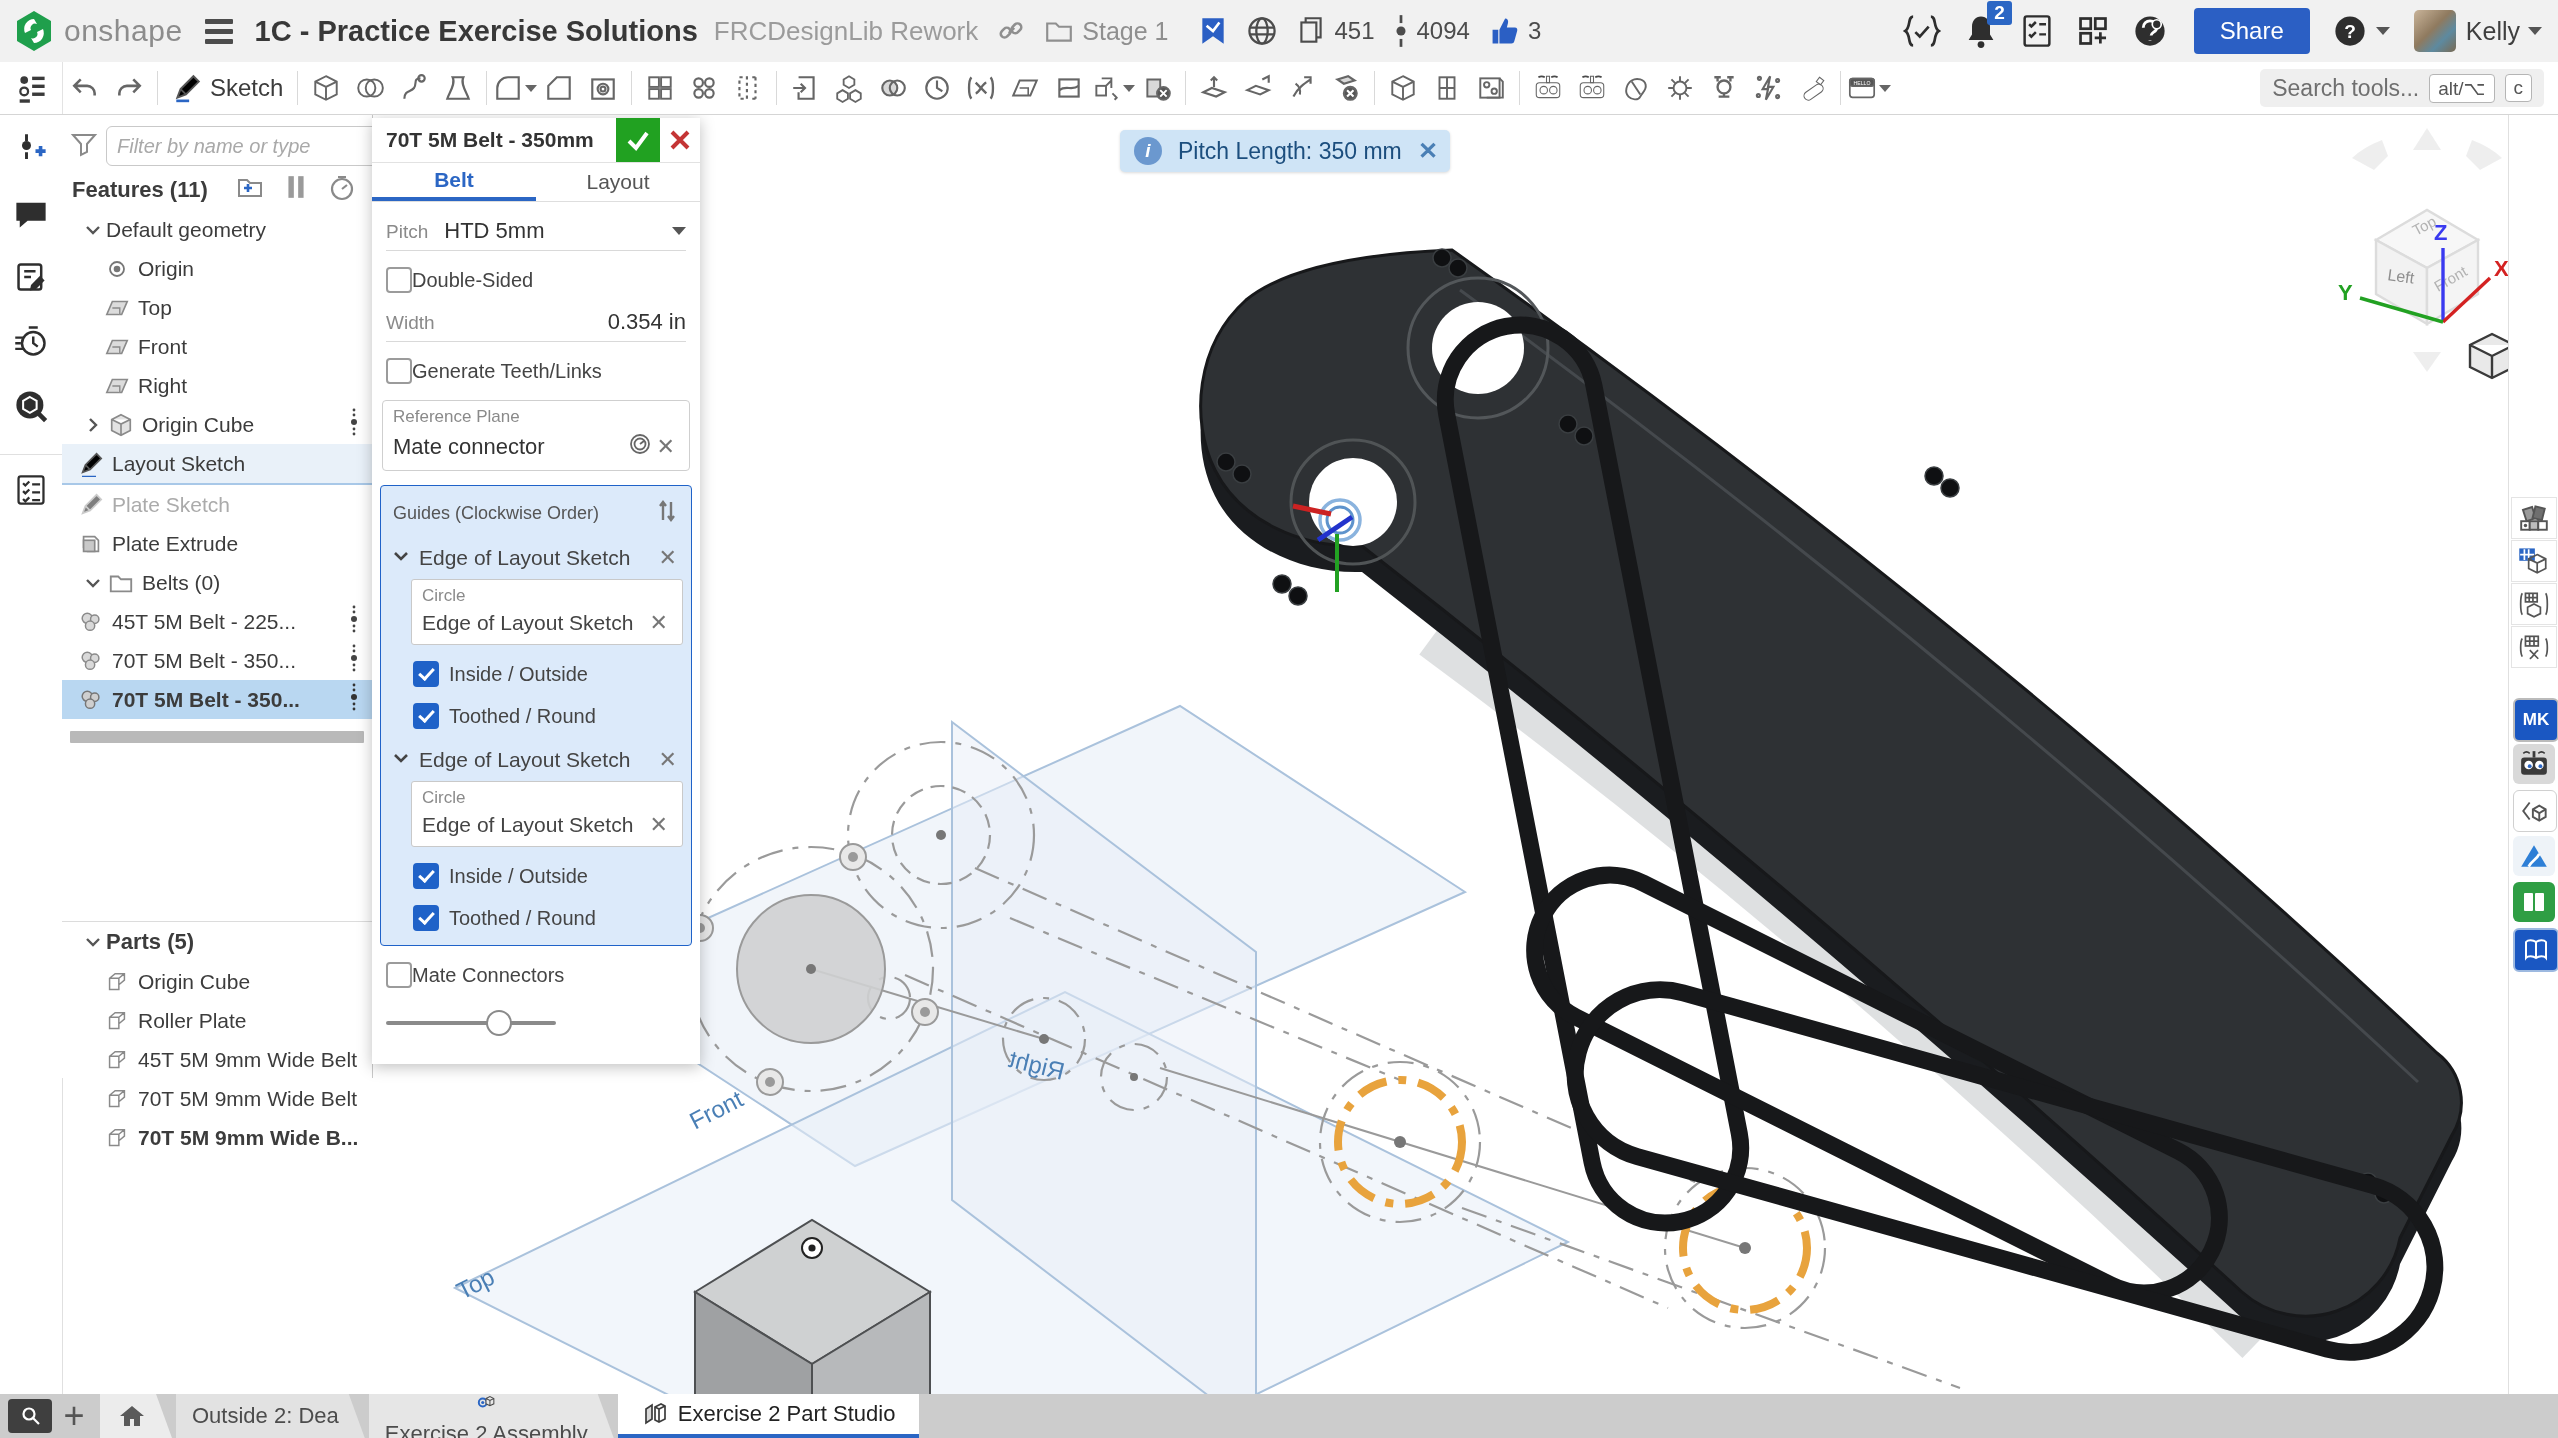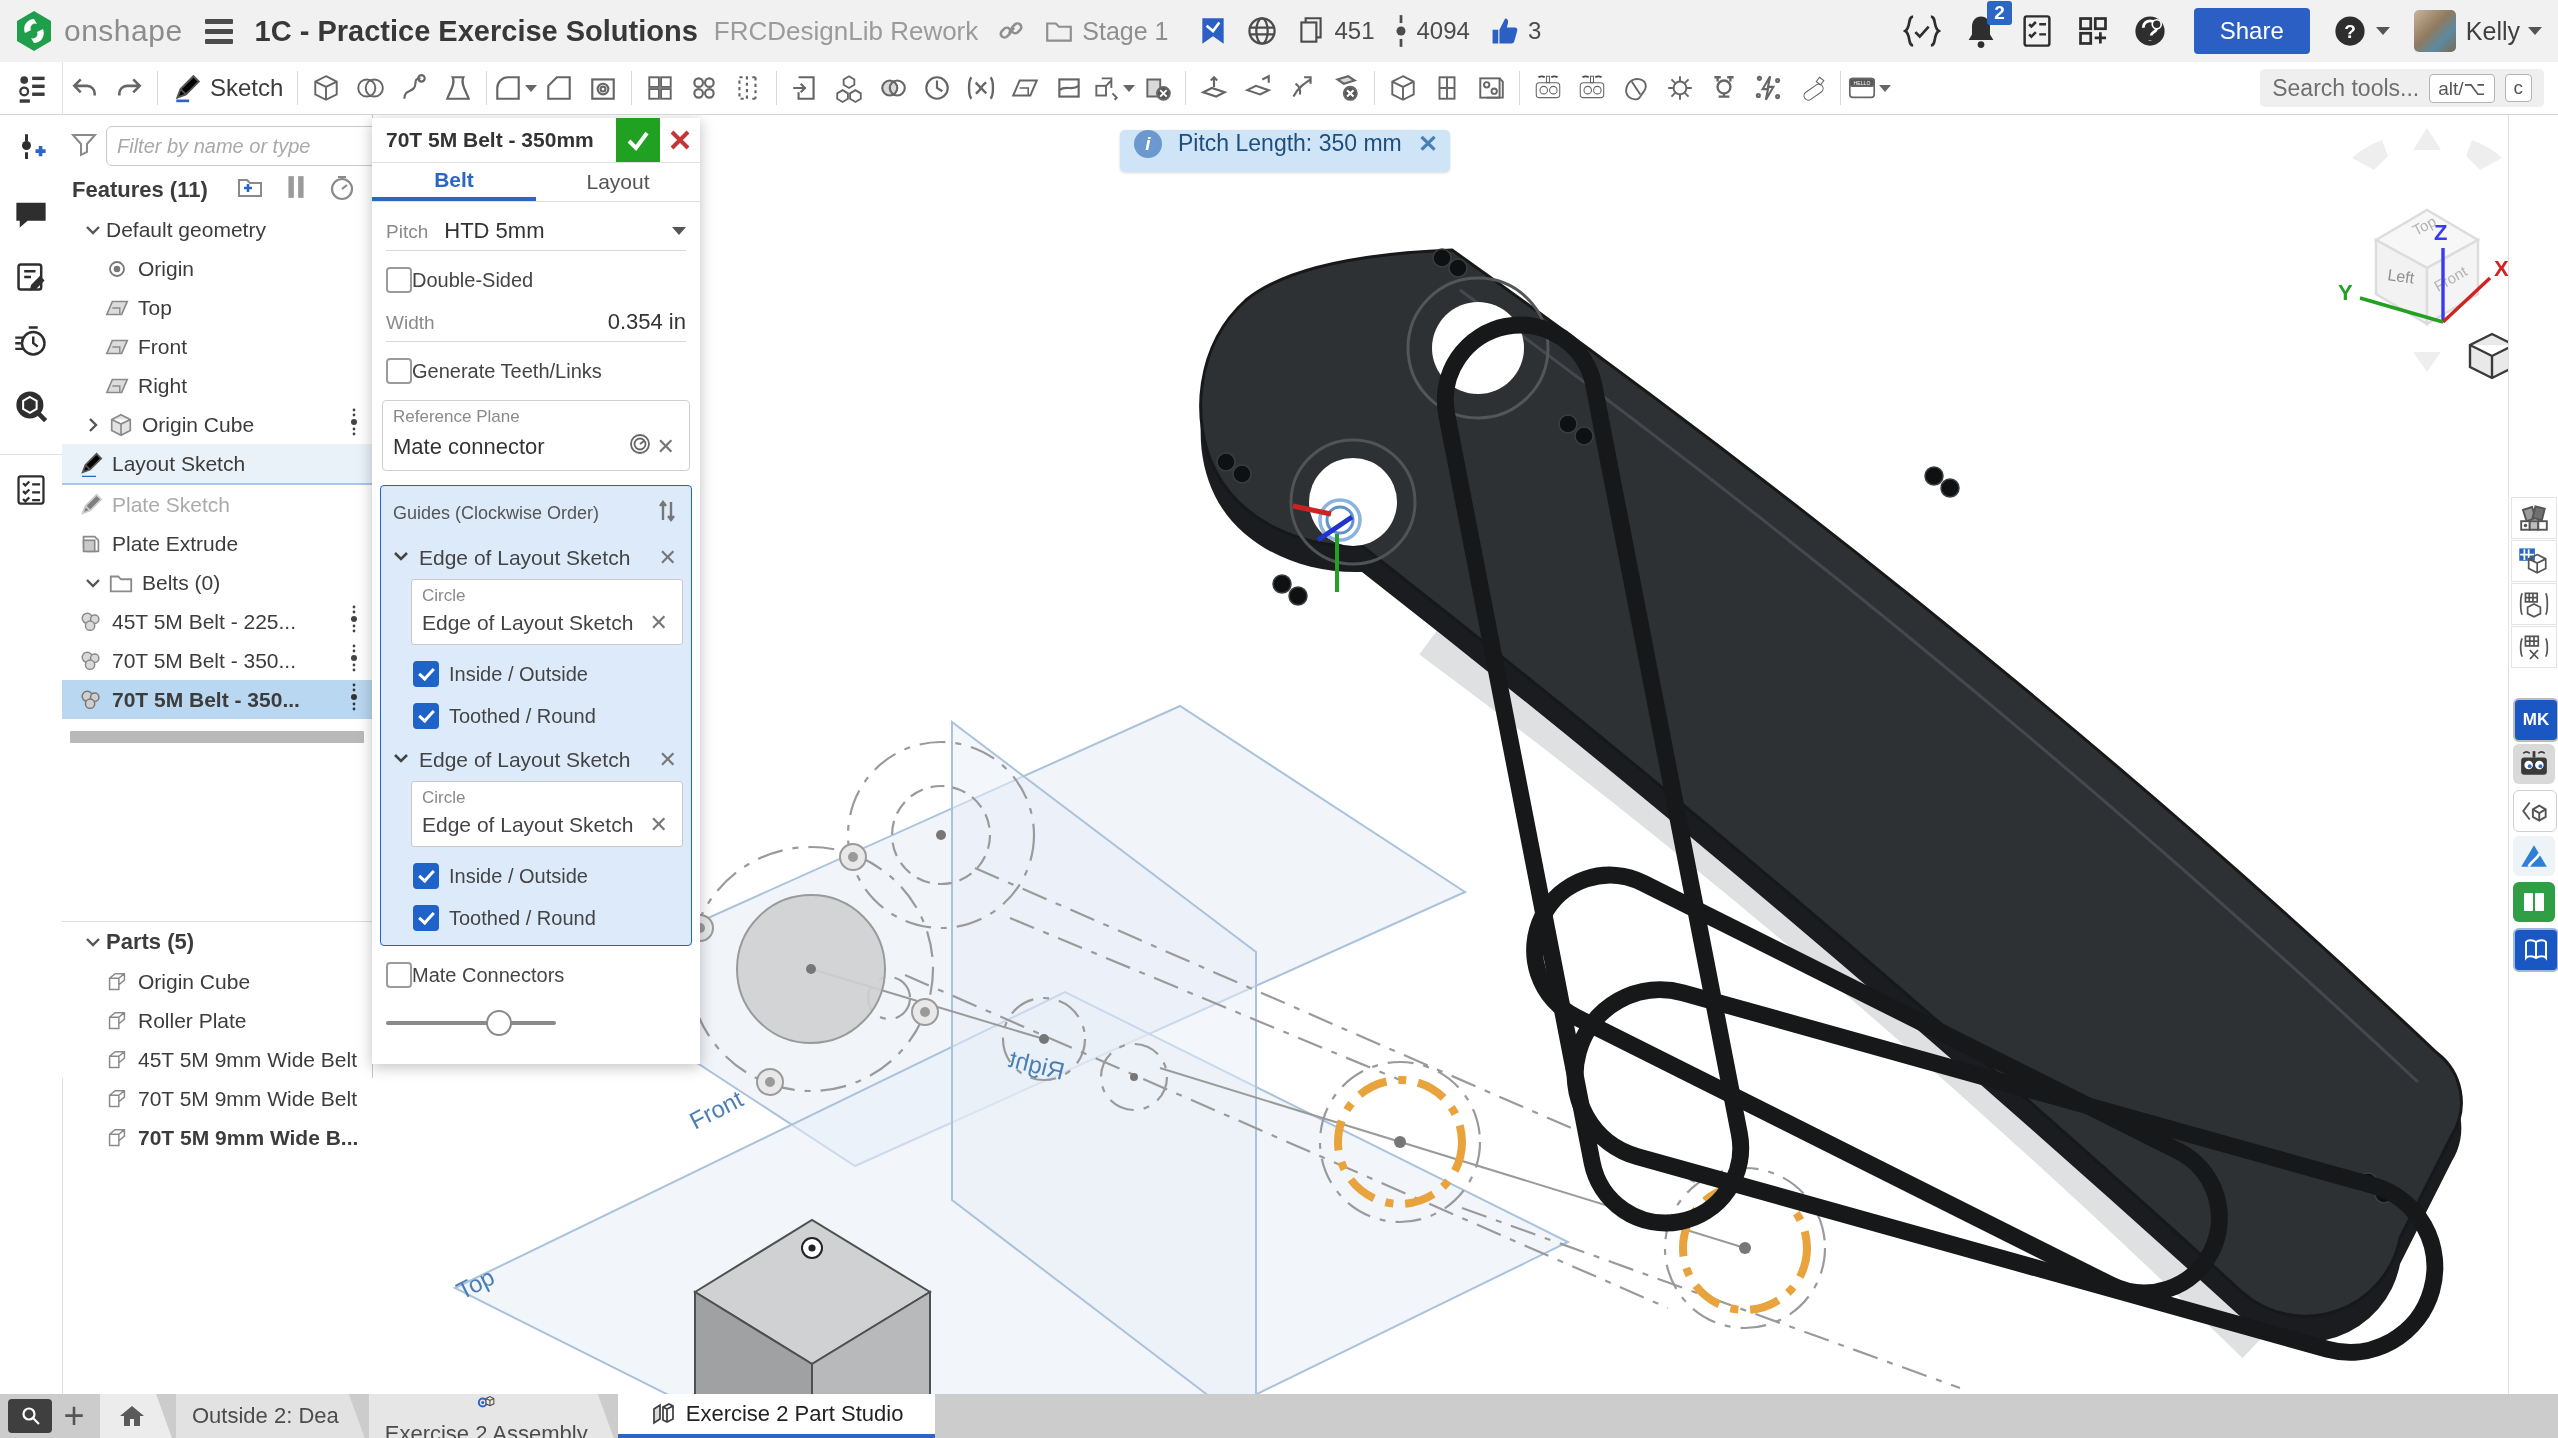--- a/index.html
+++ b/index.html
@@ -117,21 +117,21 @@
   .gcheck{display:flex;align-items:center;gap:10px;margin:16px 0 0 24px;cursor:pointer;}
   .xglyph{color:#777;font-size:22px;cursor:pointer;padding:0 4px;flex:0 0 auto;}
   #slider{margin:22px 14px 18px 14px;position:relative;height:26px;width:170px;cursor:pointer;}
   #slider .track{position:absolute;left:0;right:0;top:11px;height:4px;background:#8a8a8a;border-radius:2px;}
   #slider .thumb{position:absolute;left:100px;top:0;width:26px;height:26px;border-radius:50%;
                  background:#fff;border:2px solid #8a8a8a;box-sizing:border-box;}
   #dialog .pad-bottom{height:10px;}
   
   #scene{position:absolute;left:0;top:0;z-index:1;}
   #banner{position:absolute;left:1120px;top:130px;width:330px;height:42px;background:#cfe4f6;
-          border-radius:5px;display:flex;z-index:20;box-shadow:0 1px 3px rgba(0,0,0,.15);}
+          border-radius:5px;display:flex;align-items:center;z-index:20;box-shadow:0 1px 3px rgba(0,0,0,.15);}
   #banner .info{width:28px;height:28px;border-radius:50%;background:#6b98cf;color:#fff;display:flex;
                 align-items:center;justify-content:center;font-size:19px;font-weight:bold;font-style:italic;
                 margin-left:14px;flex:0 0 auto;}
   #banner .info::before{content:"i";}
   #banner .btext{font-size:23px;color:#1c4e7e;margin-left:16px;flex:1;}
   #banner .bx{color:#4a7fb5;font-size:24px;margin-right:12px;cursor:pointer;font-weight:bold;}
   #banner .bx::before{content:"✕";}
   
   #right-rail{position:absolute;left:2508px;top:114px;width:50px;height:1280px;background:#fff;
               border-left:1px solid #e0e0e0;z-index:25;}
@@ -147,21 +147,21 @@
               display:flex;align-items:center;justify-content:center;cursor:pointer;flex:0 0 auto;}
   #tab-add{width:44px;display:flex;align-items:center;justify-content:center;color:#555;font-size:36px;
            cursor:pointer;flex:0 0 auto;}
   #tab-add::before{content:"+";}
   .btab{display:flex;align-items:center;font-size:22px;color:#4c4c4c;padding:0 26px 0 16px;
         background:#e2e2e2;clip-path:polygon(0 0,calc(100% - 16px) 0,100% 100%,0 100%);
         margin-left:4px;cursor:pointer;white-space:nowrap;}
   .btab.home{padding:0 26px 0 18px;background:#ececec;}
   .btab.mid{background:#e6e6e6;gap:10px;flex-direction:column;}
   .btab.active{background:#fff;clip-path:none;border-bottom:4px solid #2b66c4;box-sizing:border-box;
-               gap:10px;font-size:22px;color:#222;padding:0 32px;}
+               gap:10px;font-size:22px;color:#222;padding:0 24px;}
   .btab .tab-label{max-width:215px;overflow:hidden;}
   .btab.mid .tab-label,.btab.active .tab-label{max-width:none;}
 </style>
 </head>
 <body>
 
 <svg width="0" height="0" style="position:absolute">
   <defs>
     <symbol id="s-cube" viewBox="0 0 28 28">
         <path d="M14 3 L24 8 V20 L14 25 L4 20 V8 Z M4 8 L14 13 L24 8 M14 13 V25" stroke-width="1.8"></path>

